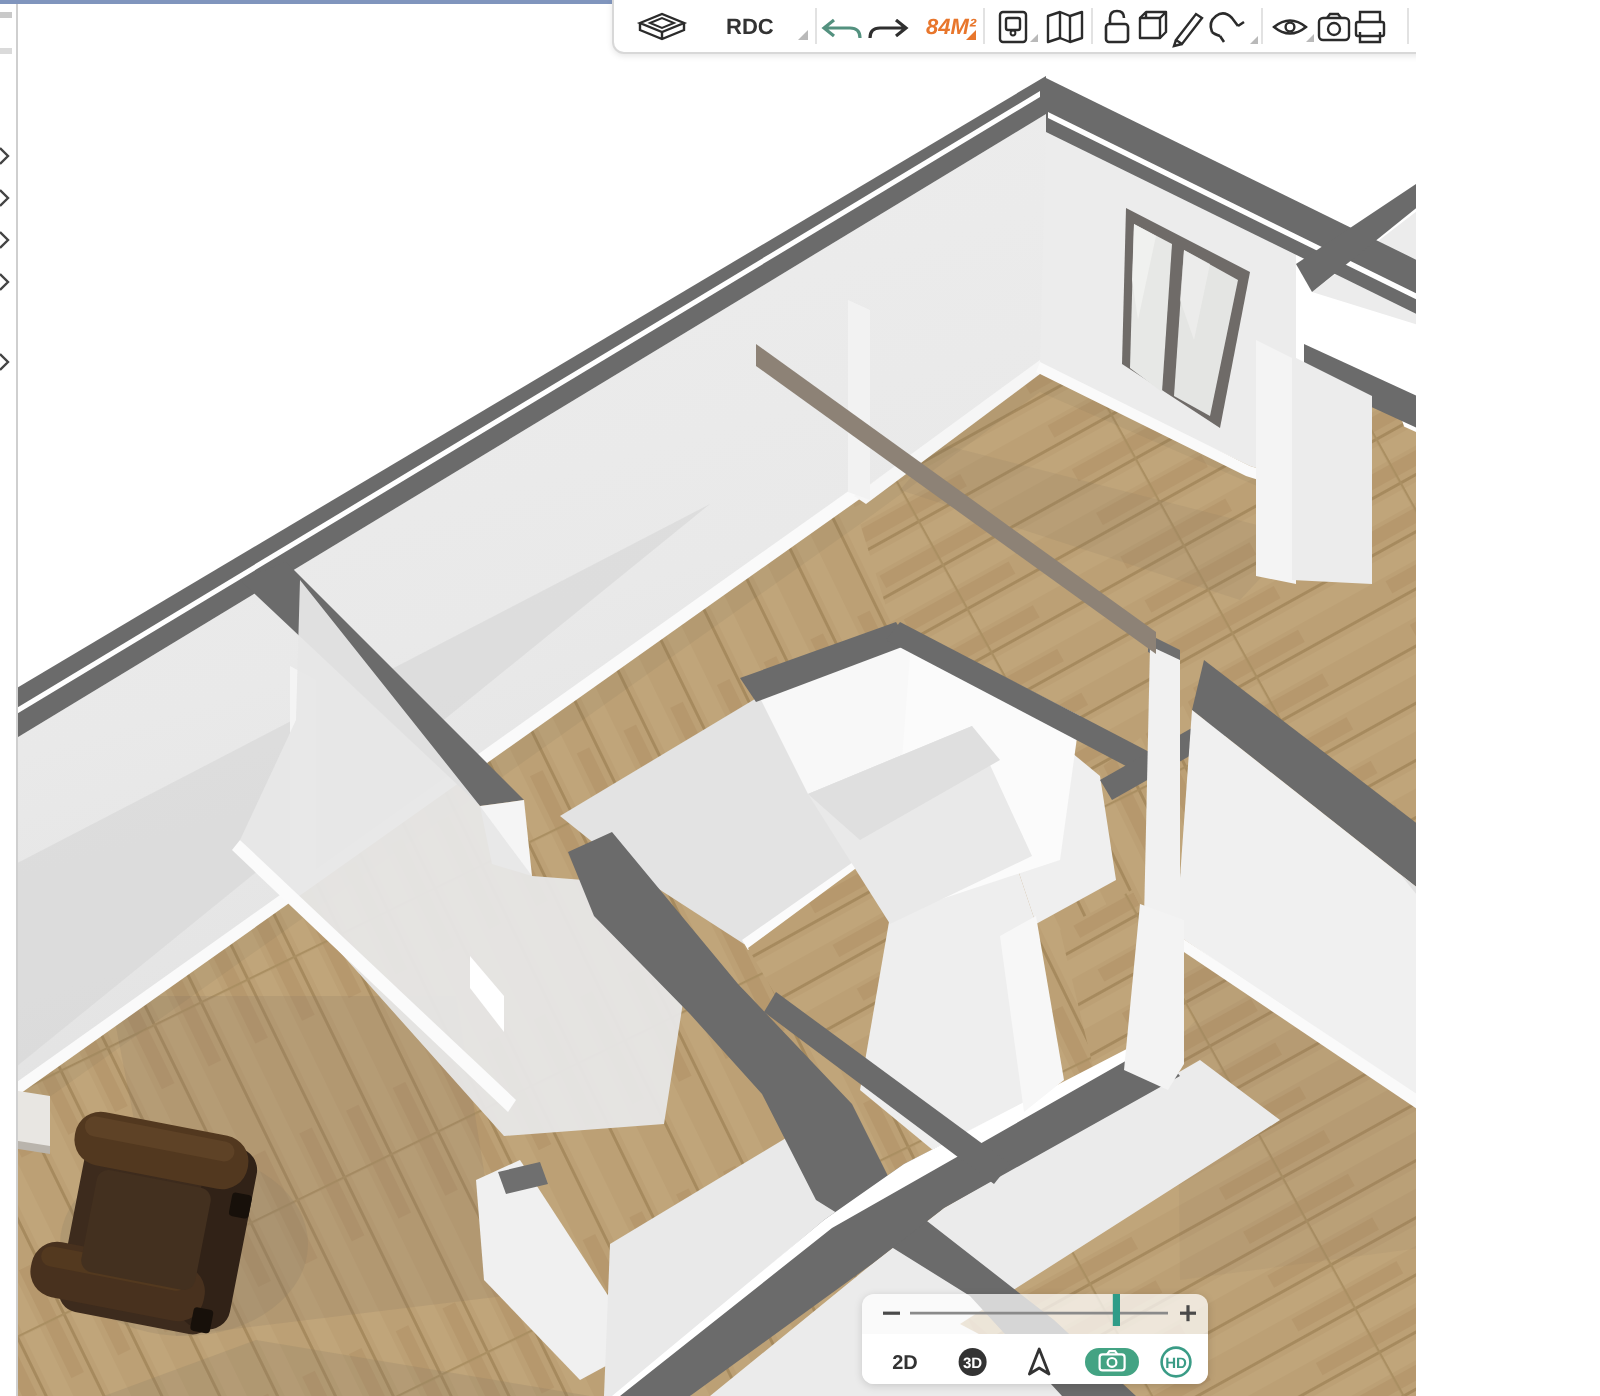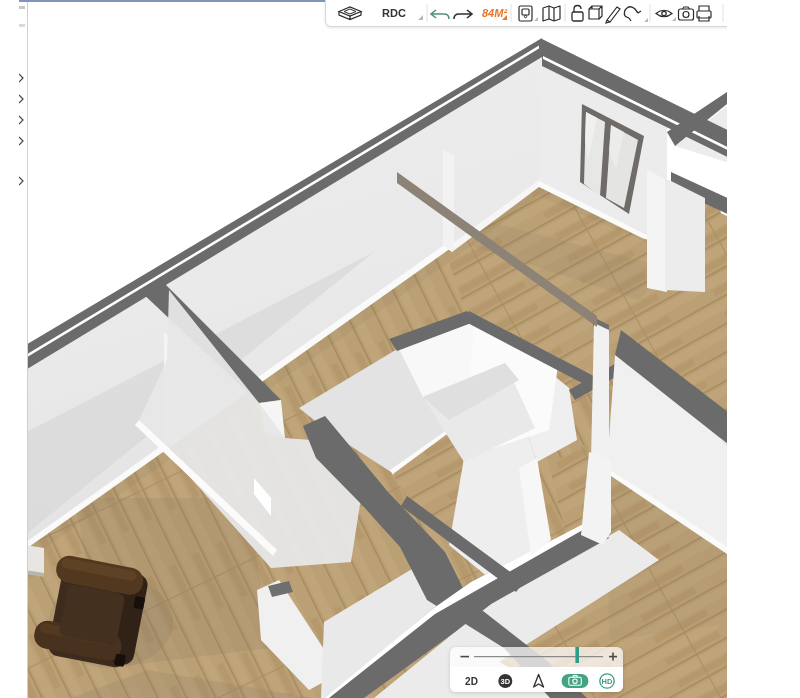--- a/index.html
+++ b/index.html
@@ -1,16 +1,16 @@
 <!DOCTYPE html>
 <html><head>
 <meta charset="utf-8">
 <style>
   html,body{margin:0;padding:0;background:#fff;font-family:"Liberation Sans", sans-serif;}
-  #app{position:relative;width:708px;height:698px;overflow:hidden;background:#8b5cf6;margin-left:19px;}
+  #app{position:relative;width:708px;height:698px;overflow:hidden;background:#8b5cf6;}
 </style>
 </head>
 <body>
 <div id="app">
 
 <svg id="scene" width="800" height="698" viewBox="0 0 800 698" style="position:absolute;left:0;top:0">
 <defs>
 <pattern id="woodV" width="26" height="110" patternUnits="userSpaceOnUse" patternTransform="rotate(-26)">
   <rect width="26" height="110" fill="#bca075"></rect>
   <rect x="0" width="1.5" height="110" fill="#a68a5e"></rect>

